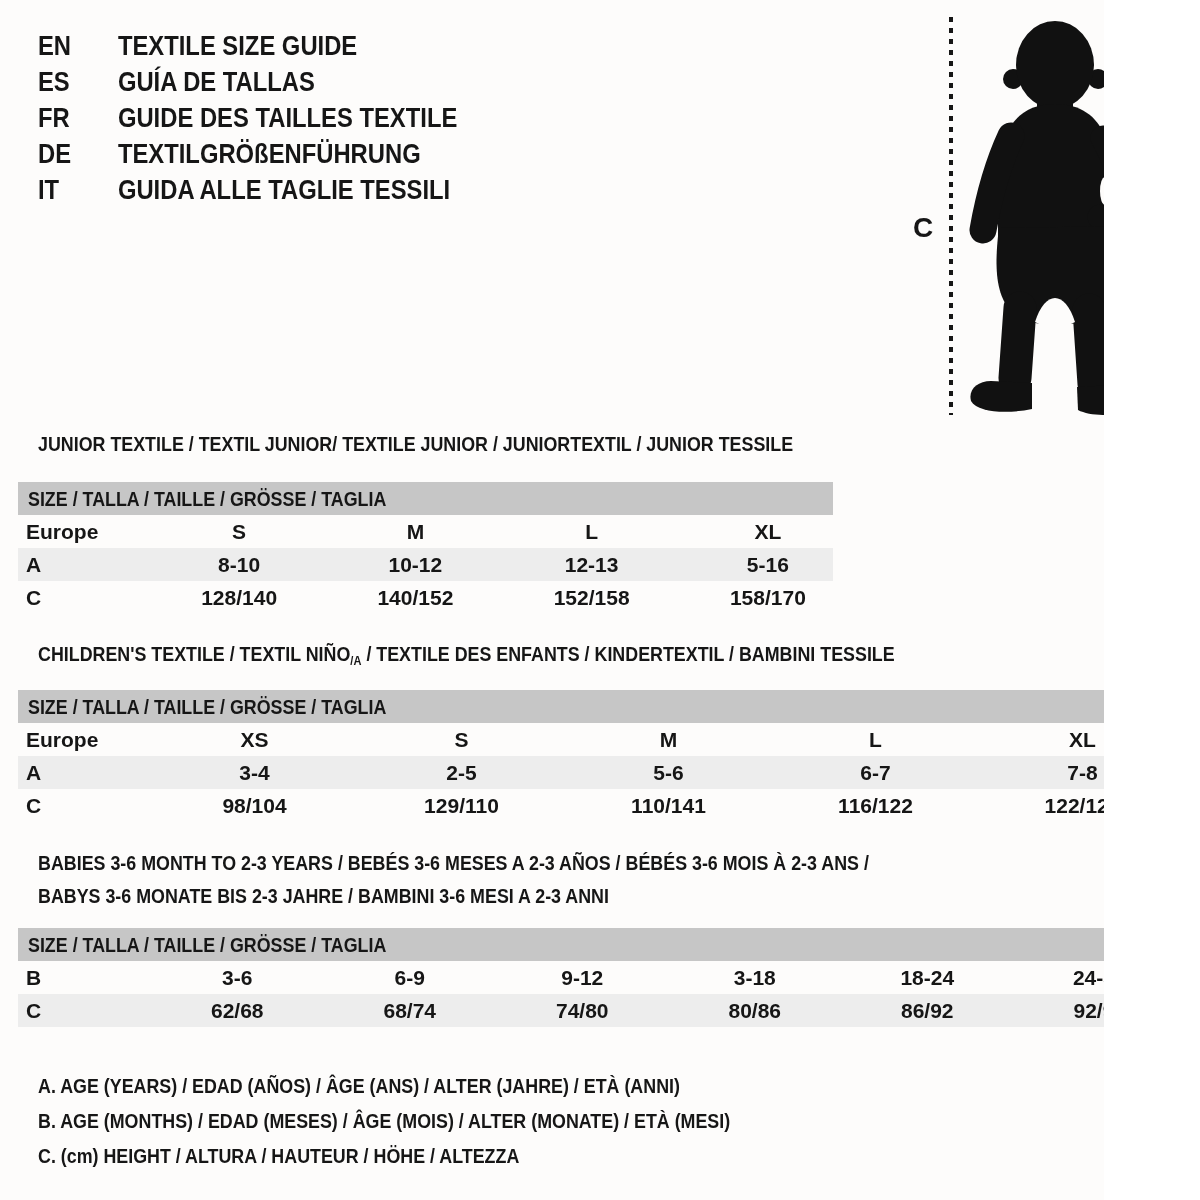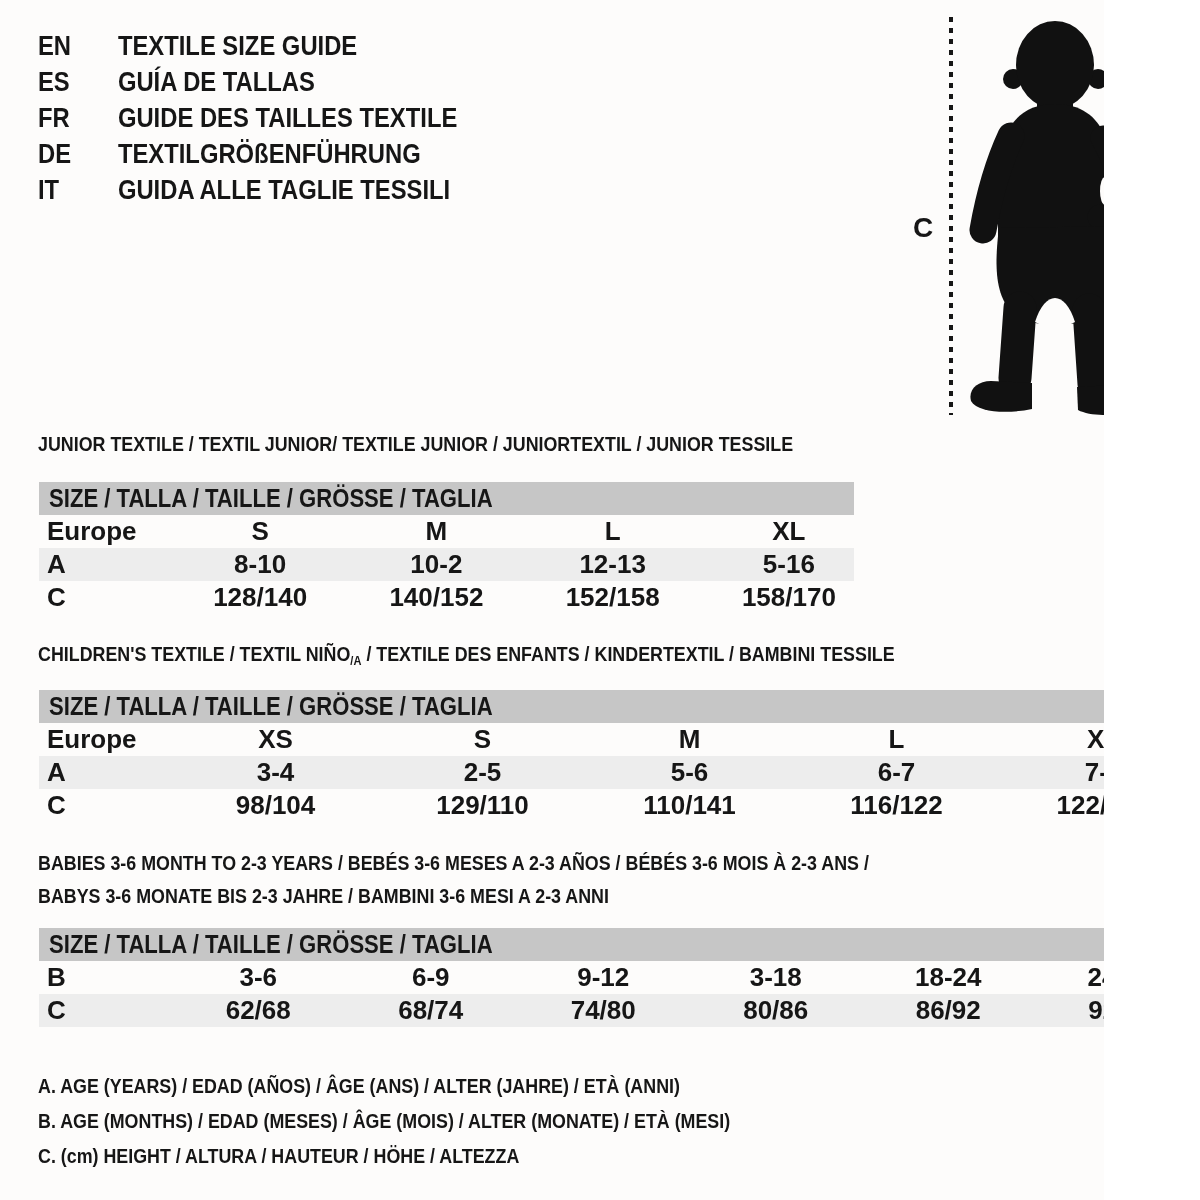--- a/index.html
+++ b/index.html
@@ -22,21 +22,21 @@
     background:repeating-linear-gradient(to bottom,#161616 0px,#161616 5px,transparent 5px,transparent 11px);
   }
   .toddler { position:absolute; left:958px; top:16px; width:185px; height:406px; }
 
   
   .sec-title { position:absolute; left:38px; font-size:21px; font-weight:700; line-height:26px; }
   .sec-title.two-line { line-height:33px; }
   .subsc { font-size:0.62em; position:relative; top:4px; }
 
   
-  .tbl { position:absolute; left:39px; font-size:26px; font-weight:700; }
+  .tbl { position:absolute; left:18px; font-size:21px; font-weight:700; }
   .size-bar {
     height:33px; background:#c6c6c6; display:flex; align-items:center;
     padding-left:10px; box-sizing:border-box;
   }
   .row { display:grid; height:33px; align-items:center; text-align:center;gap:46px; }
   .cols5 { grid-template-columns:110px repeat(4,1fr); }
   .cols6 { grid-template-columns:110px repeat(5,1fr); }
   .cols7 { grid-template-columns:110px repeat(6,1fr); }
   .row > :first-child { text-align:left; padding-left:8px; }
   .alt { background:#ededed; }
@@ -96,21 +96,21 @@
     <div class="row cols5">
       <span>Europe</span>
       <span>S</span>
       <span>M</span>
       <span>L</span>
       <span>XL</span>
     </div>
     <div class="row cols5 alt">
       <span>A</span>
       <span>8-10</span>
-      <span>10-2</span>
+      <span>10-12</span>
       <span>12-13</span>
       <span>5-16</span>
     </div>
     <div class="row cols5">
       <span>C</span>
       <span>128/140</span>
       <span>140/152</span>
       <span>152/158</span>
       <span>158/170</span>
     </div>

